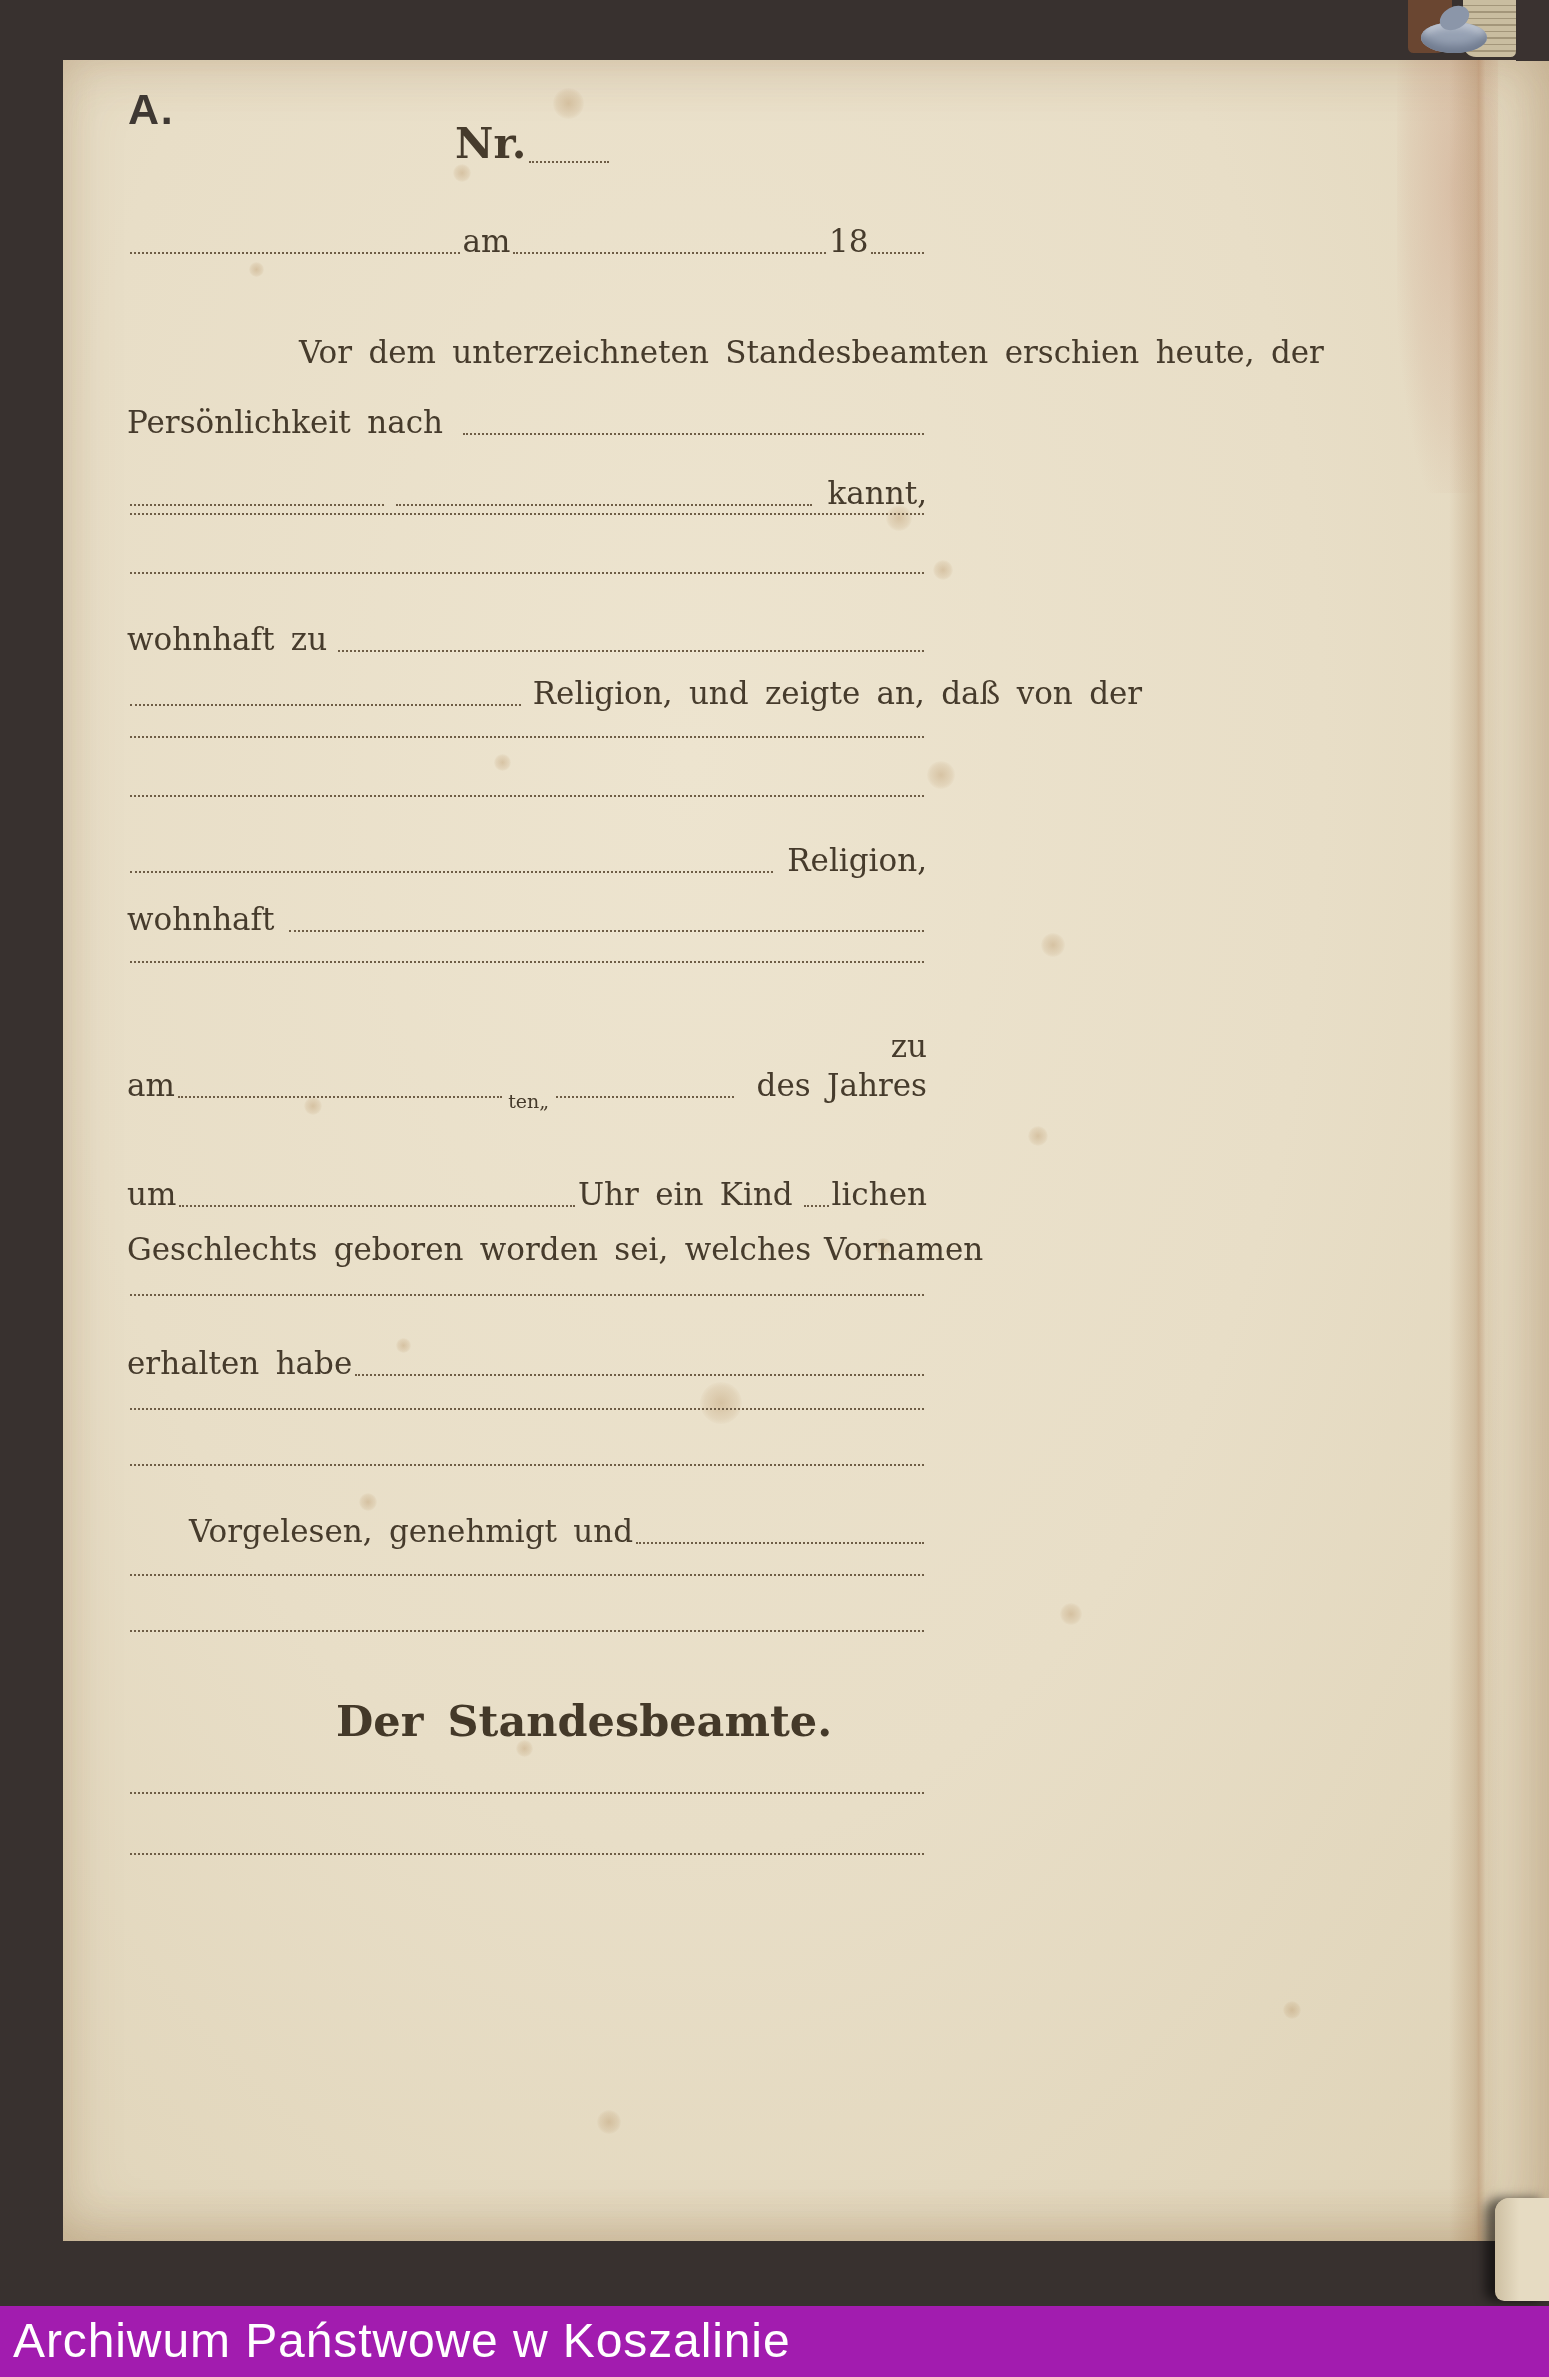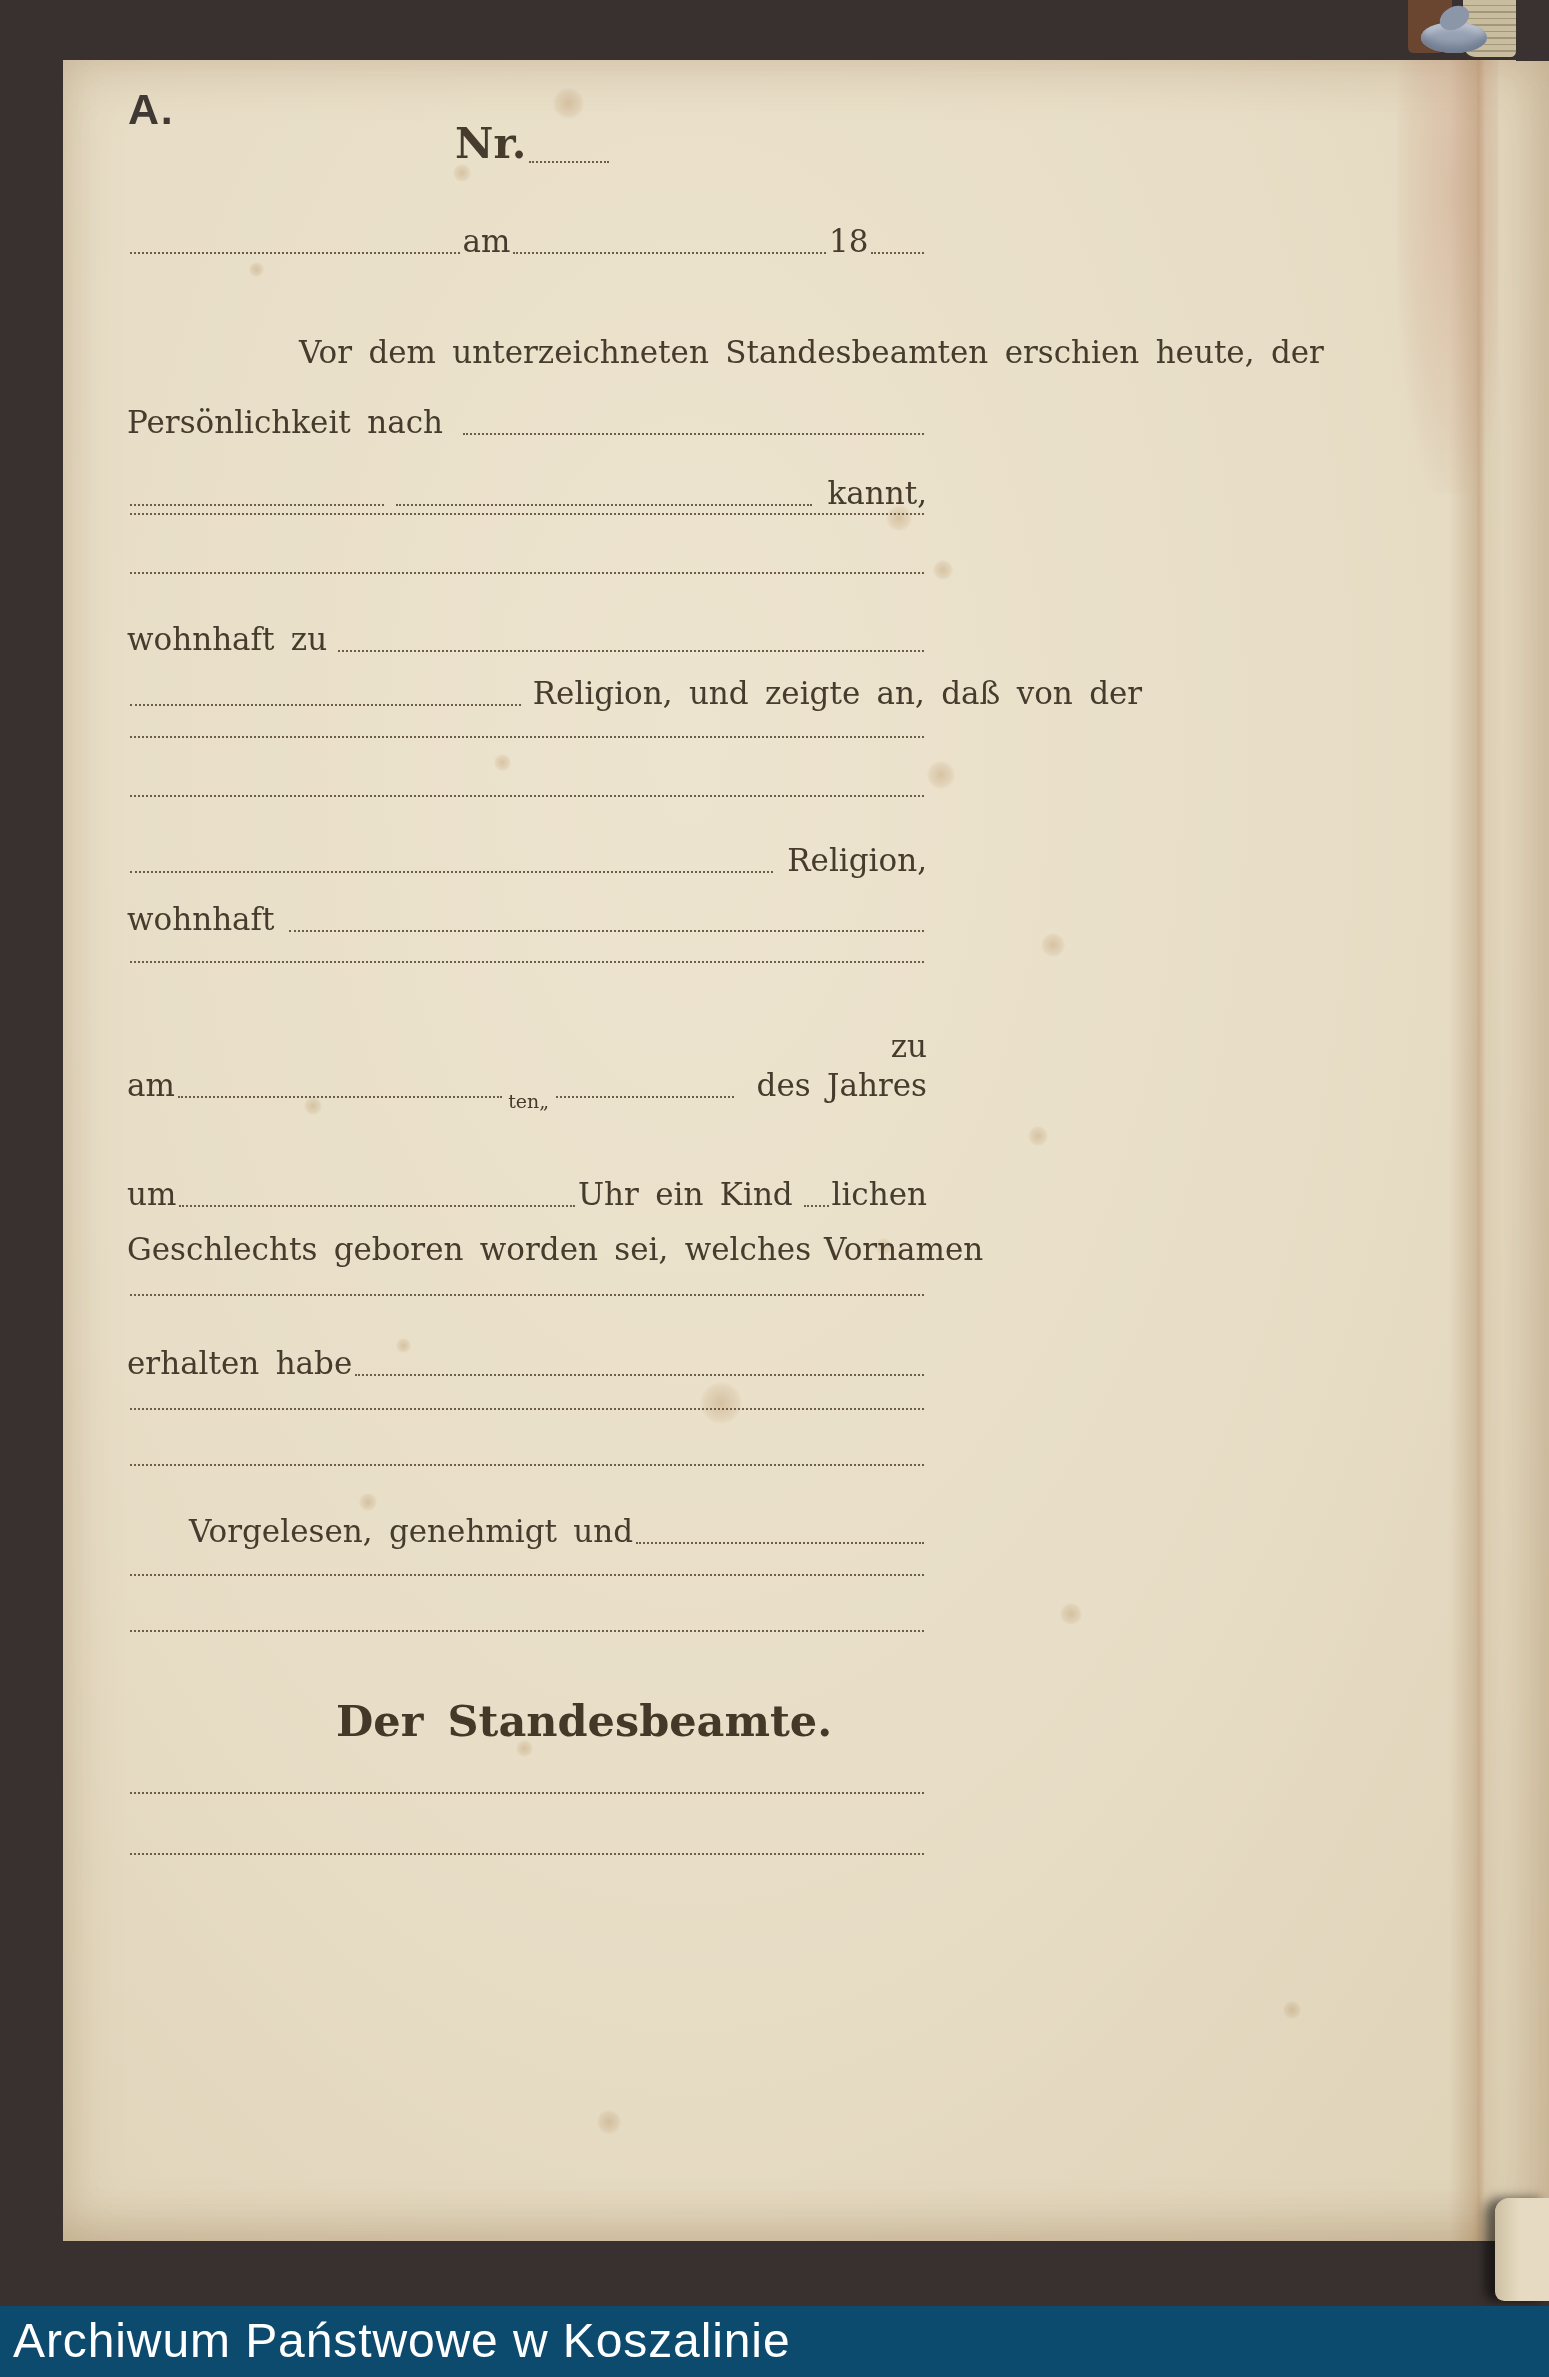--- a/index.html
+++ b/index.html
@@ -21,21 +21,21 @@
   
   #binding{position:absolute;left:1408px;top:0;width:108px;height:61px;overflow:hidden;}
   .bind-leather{position:absolute;left:0;top:0;width:44px;height:53px;background:#6a4631;border-radius:0 0 16.6px 5.5px;}
   .bind-stack{position:absolute;right:0;top:0;width:53px;height:57px;background:#c9bda0;
       background-image:repeating-linear-gradient(to bottom,#c9bda0 0 4.6px,#a3967a 4.6px 6.5px);border-radius:0 0 5.5px 13px;}
   .bind-thread{position:absolute;left:13px;top:22px;width:66px;height:31px;background:#97a2b4;border-radius:50%;
       box-shadow:inset 0 -7.4px 9.2px #6f7a8e, inset 0 5.5px 7.4px #bfc6d2;}
   .bind-thread2{position:absolute;left:31px;top:7.4px;width:31px;height:22px;background:#8b96a9;border-radius:50%;transform:rotate(-28deg);}
   #top-right-block{position:absolute;left:1516px;top:0;width:33px;height:61px;background:#3a3230;}
   
-  #footer-bar{position:absolute;left:0;top:2306px;width:1549px;height:72px;background:#0c4a6e;}
+  #footer-bar{position:absolute;left:0;top:2306px;width:1549px;height:72px;background:#a21caf;}
   #footer-bar span{position:absolute;left:13px;top:50%;transform:translateY(-52%);
       color:#fff;font:48px/1 "Liberation Sans",sans-serif;letter-spacing:0.9px;white-space:nowrap;}
   
   .row{position:absolute;left:127px;width:800px;display:flex;align-items:flex-end;
        color:#463b2c;font-size:31px;line-height:1.22;word-spacing:6.5px;white-space:nowrap;}
   .row .txt{flex:0 0 auto;}
   .dots{flex:0 0 auto;border-bottom:2.8px dotted #6e5d46;margin:0 2.8px 6.5px 2.8px;height:3.7px;}
   .dots.fill{flex:1 1 auto;}
   .big{font-size:42px;font-weight:bold;}
   .stack{display:inline-flex;flex-direction:row;align-items:center;font-size:19px;

